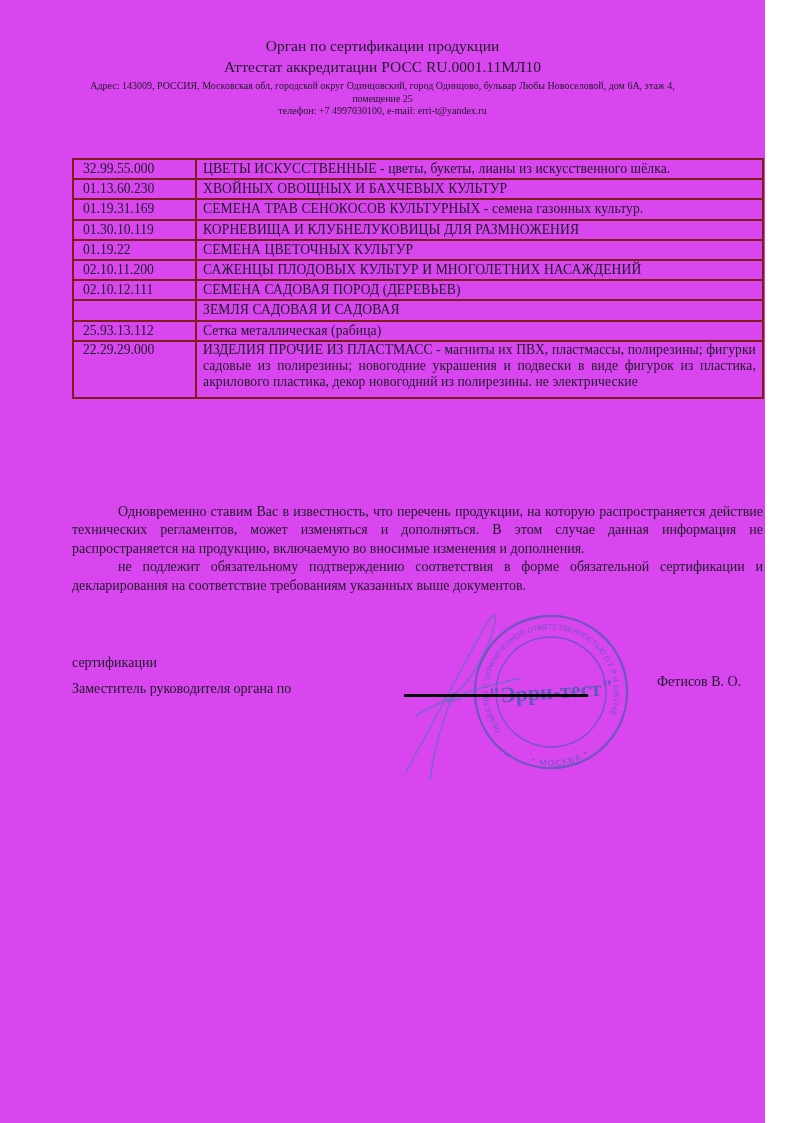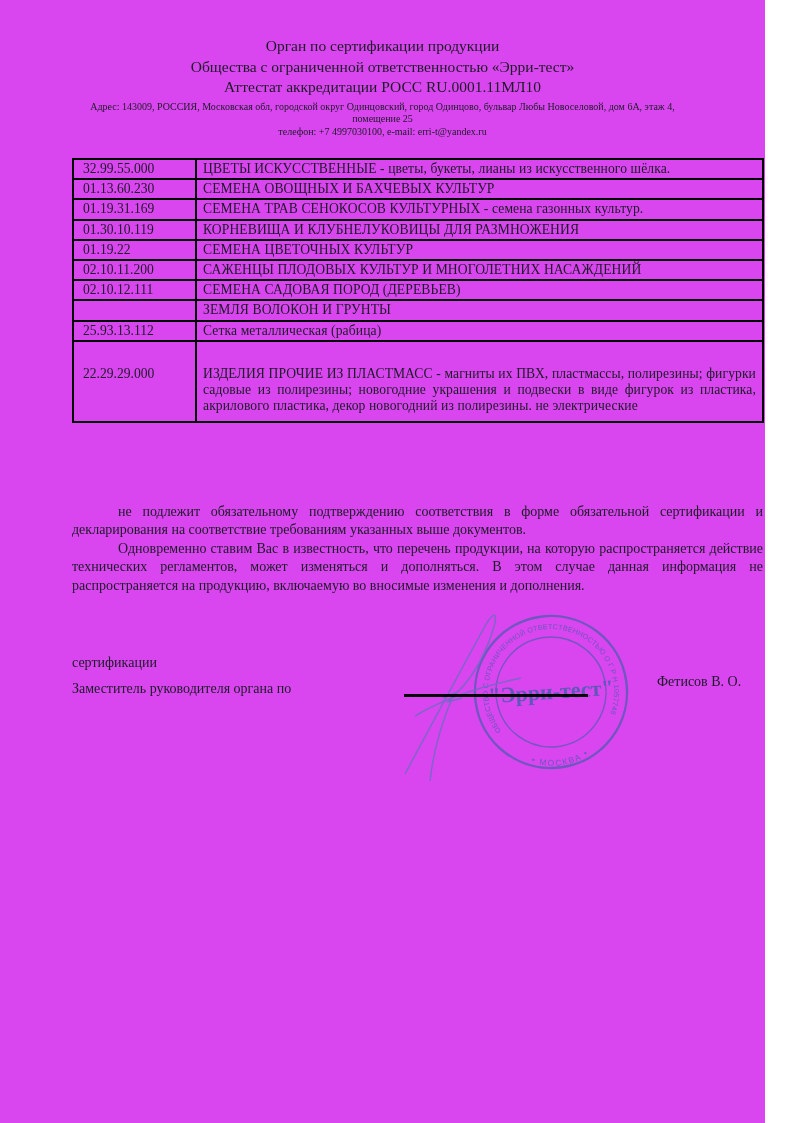--- a/index.html
+++ b/index.html
@@ -8,62 +8,61 @@
     font-family:"Liberation Serif", serif; color:#1b1b26; overflow:hidden;
   }
   
   .header { position:absolute; top:36px; left:0; width:100%; text-align:center; }
   .h-main  { font-size:15.5px; line-height:20.5px; white-space:nowrap; }
   .h-small { font-size:10px;  line-height:12.5px; white-space:nowrap; }
   .h-small.gap { margin-top:3px; }
   
   .doc-table { position:absolute; top:158px; left:72px; width:692px; border-collapse:collapse; table-layout:fixed; }
   .doc-table td {
-    border:2px solid #000000; padding:1px 6px 1px 6px;
+    border:2px solid #7f1d1d; padding:1px 6px 1px 6px;
     font-size:13.6px; line-height:16.2px; vertical-align:top;
   }
   .doc-table tr.first td { border-top:none; }
   .doc-table td.code { width:106px; padding-left:9px; }
   .doc-table td.desc { text-align:justify; letter-spacing:0.1px; }
-  .doc-table tr.tall td { padding-top:24px; padding-bottom:7px; }
+  .doc-table tr.tall td { padding-top:0; padding-bottom:7px; }
   
   .bodytext { position:absolute; top:503px; left:72px; width:691px; font-size:14px; line-height:18.4px; text-align:justify; }
   .bodytext p { margin:0; text-indent:46px; }
   
   .sig-title { position:absolute; top:650px; left:72px; font-size:14px; line-height:26px; }
   .sig-name  { position:absolute; top:674px; left:657px; font-size:14px; white-space:nowrap;text-align:right; }
   .sig-line  { position:absolute; top:694px; left:404px; width:184px; height:3px; background:#050505; z-index:6; }
   .stamp-svg { position:absolute; left:458px; top:599px; width:186px; height:186px; z-index:3; transform:rotate(-8deg); }
   .stamp-svg text, .stamp-svg textPath { fill:#5e59b8; }
   .ink-svg   { position:absolute; left:393px; top:596px; width:218px; height:195px; z-index:4; }
   .ink-svg path { stroke:#7468c6; stroke-width:1.5; fill:none; opacity:0.9; }
 </style>
 </head>
 <body>
 
 <div class="page">
 
   <div class="header">
     <div class="h-main">Орган по сертификации продукции</div>
-    <div class="h-main">Общества с ограниченной ответственностью «Эрри-тест»</div>
     <div class="h-main">Аттестат аккредитации РОСС RU.0001.11МЛ10</div>
     <div class="h-small gap">Адрес: 143009, РОССИЯ, Московская обл, городской округ Одинцовский, город Одинцово, бульвар Любы Новоселовой, дом 6А, этаж 4,</div>
     <div class="h-small">помещение 25</div>
     <div class="h-small">телефон: +7 4997030100, e-mail: erri-t@yandex.ru</div>
   </div>
 
   <table class="doc-table">
     <tbody>
       <tr>
         <td class="code">32.99.55.000</td>
         <td class="desc">ЦВЕТЫ ИСКУССТВЕННЫЕ - цветы, букеты, лианы из искусственного шёлка.</td>
       </tr>
       <tr>
         <td class="code">01.13.60.230</td>
-        <td class="desc">СЕМЕНА ОВОЩНЫХ И БАХЧЕВЫХ КУЛЬТУР</td>
+        <td class="desc">ХВОЙНЫХ ОВОЩНЫХ И БАХЧЕВЫХ КУЛЬТУР</td>
       </tr>
       <tr>
         <td class="code">01.19.31.169</td>
         <td class="desc">СЕМЕНА ТРАВ СЕНОКОСОВ КУЛЬТУРНЫХ - семена газонных культур.</td>
       </tr>
       <tr>
         <td class="code">01.30.10.119</td>
         <td class="desc">КОРНЕВИЩА И КЛУБНЕЛУКОВИЦЫ ДЛЯ РАЗМНОЖЕНИЯ</td>
       </tr>
       <tr>
@@ -73,36 +72,36 @@
       <tr>
         <td class="code">02.10.11.200</td>
         <td class="desc">САЖЕНЦЫ ПЛОДОВЫХ КУЛЬТУР И МНОГОЛЕТНИХ НАСАЖДЕНИЙ</td>
       </tr>
       <tr>
         <td class="code">02.10.12.111</td>
         <td class="desc">СЕМЕНА САДОВАЯ ПОРОД (ДЕРЕВЬЕВ)</td>
       </tr>
       <tr>
         <td class="code"></td>
-        <td class="desc">ЗЕМЛЯ ВОЛОКОН И ГРУНТЫ</td>
+        <td class="desc">ЗЕМЛЯ САДОВАЯ И САДОВАЯ</td>
       </tr>
       <tr>
         <td class="code">25.93.13.112</td>
         <td class="desc">Сетка металлическая (рабица)</td>
       </tr>
       <tr class="tall">
         <td class="code">22.29.29.000</td>
         <td class="desc">ИЗДЕЛИЯ ПРОЧИЕ ИЗ ПЛАСТМАСС - магниты их ПВХ, пластмассы, полирезины; фигурки садовые из полирезины;  новогодние украшения и подвески в виде фигурок из пластика, акрилового пластика, декор новогодний из полирезины. не электрические</td>
       </tr>
     </tbody>
   </table>
 
   <div class="bodytext">
+    <p>Одновременно ставим Вас в известность, что перечень продукции, на которую распространяется действие технических регламентов, может изменяться и дополняться. В этом случае данная информация не распространяется на продукцию, включаемую во вносимые изменения и дополнения.</p>
     <p>не подлежит обязательному подтверждению соответствия в форме обязательной сертификации и декларирования на соответствие требованиям указанных выше документов.</p>
-    <p>Одновременно ставим Вас в известность, что перечень продукции, на которую распространяется действие технических регламентов, может изменяться и дополняться. В этом случае данная информация не распространяется на продукцию, включаемую во вносимые изменения и дополнения.</p>
   </div>
 
   <div class="sig-title">
     <div>сертификации</div>
     <div>Заместитель руководителя органа по</div>
   </div>
 
   <svg class="stamp-svg" viewBox="0 0 186 186">
     <circle cx="93" cy="93" r="76" fill="none" stroke="#5e59b8" stroke-width="2.4" opacity="0.85"></circle>
     <circle cx="93" cy="93" r="55" fill="none" stroke="#5e59b8" stroke-width="1.4" opacity="0.8"></circle>

